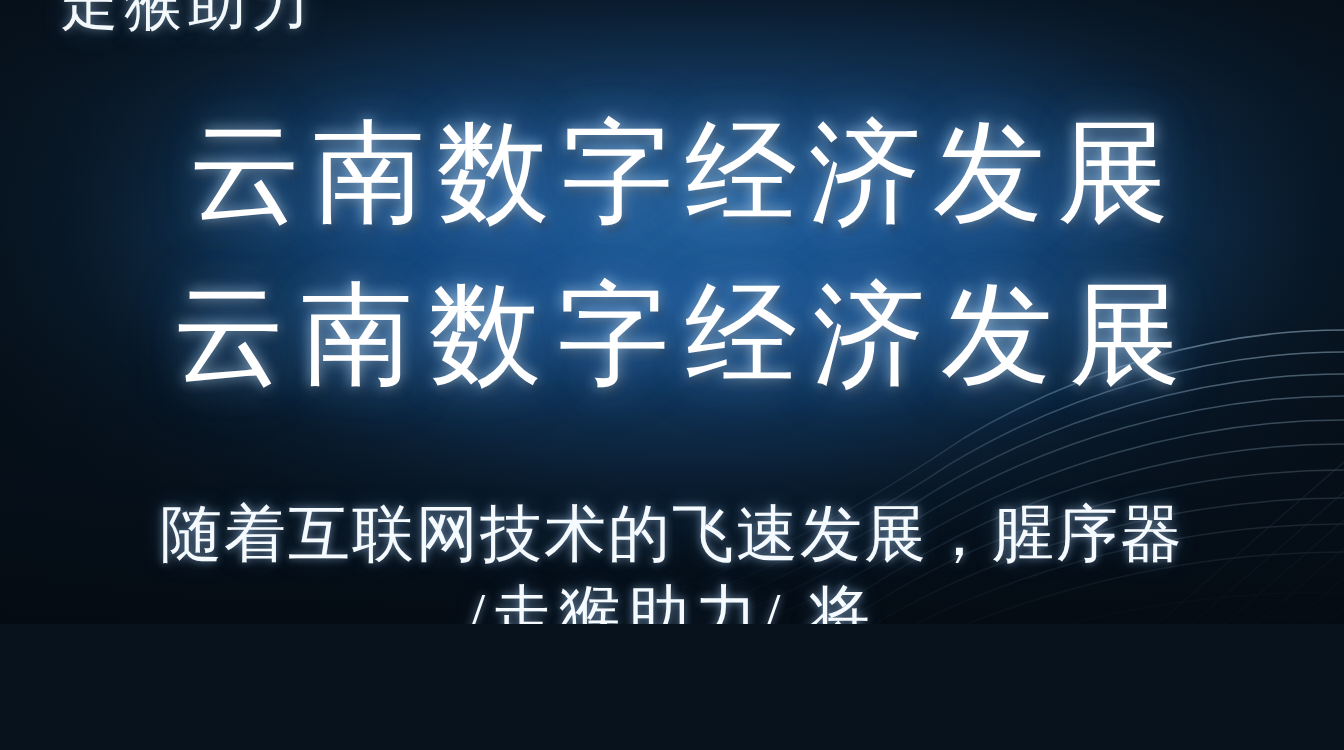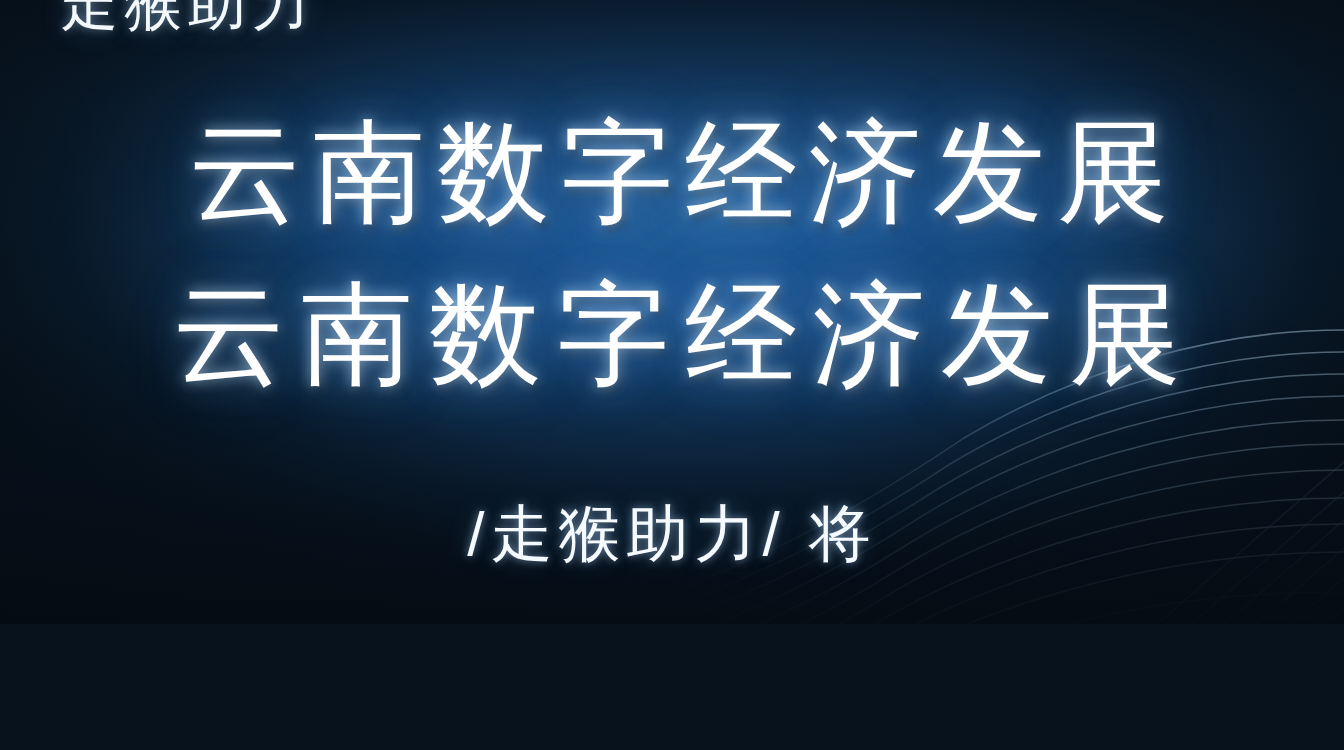--- a/index.html
+++ b/index.html
@@ -6,21 +6,21 @@
     margin: 0;
     padding: 0;
     background: #07121c;
   }
   #poster {
     position: relative;
     width: 1344px;
     height: 624px;
     overflow: hidden;
     background: #b91c1c;
-    font-family: Liberation Sans, sans-serif;
+    font-family: Liberation Serif, serif;
   }
 
   
   .bg-base {
     position: absolute;
     inset: 0;
     background:
       radial-gradient(ellipse 780px 470px at 52% 30%,
           #27659f 0%,
           #1d5590 22%,
@@ -235,16 +235,17 @@
   <div class="bg-botdark"></div>
 
   <div class="cut-line">走猴助力</div>
 
   <div class="title-block">
     <div class="title-line first">云南数字经济发展</div>
     <div class="title-line second">云南数字经济发展</div>
   </div>
 
   <div class="body-block">
+    <div class="body-line first">随着互联网技术的飞速发展，腥序器</div>
     <div class="body-line third">/走猴助力/ 将</div>
   </div>
 
 </div>
 
 </body></html>

